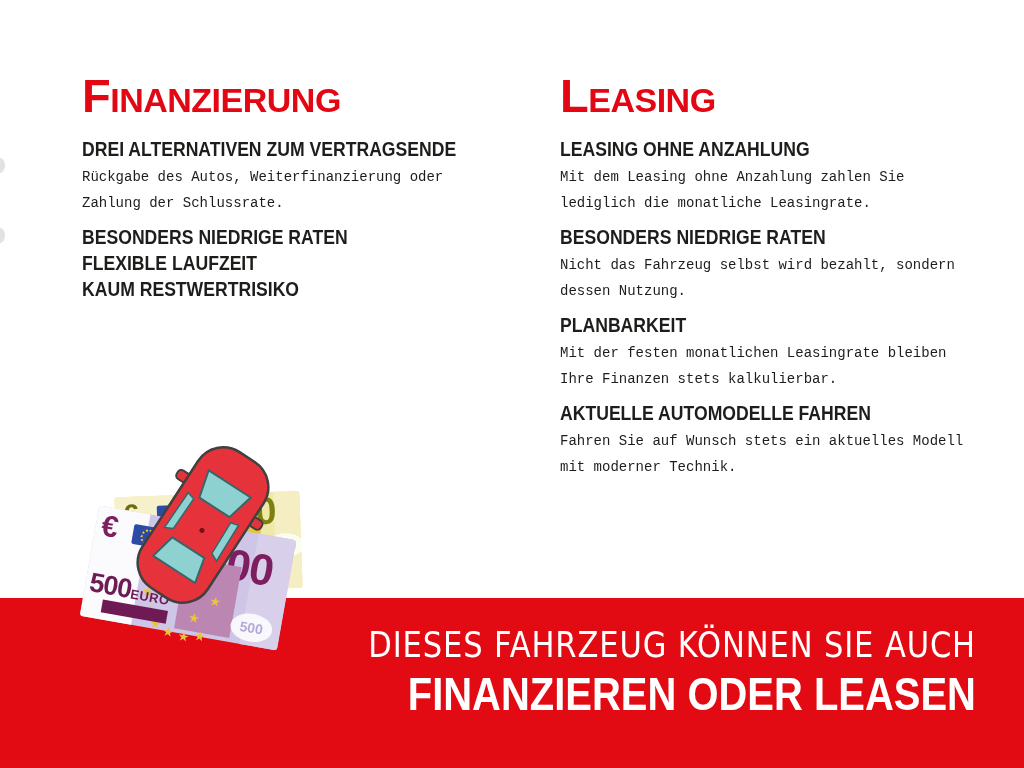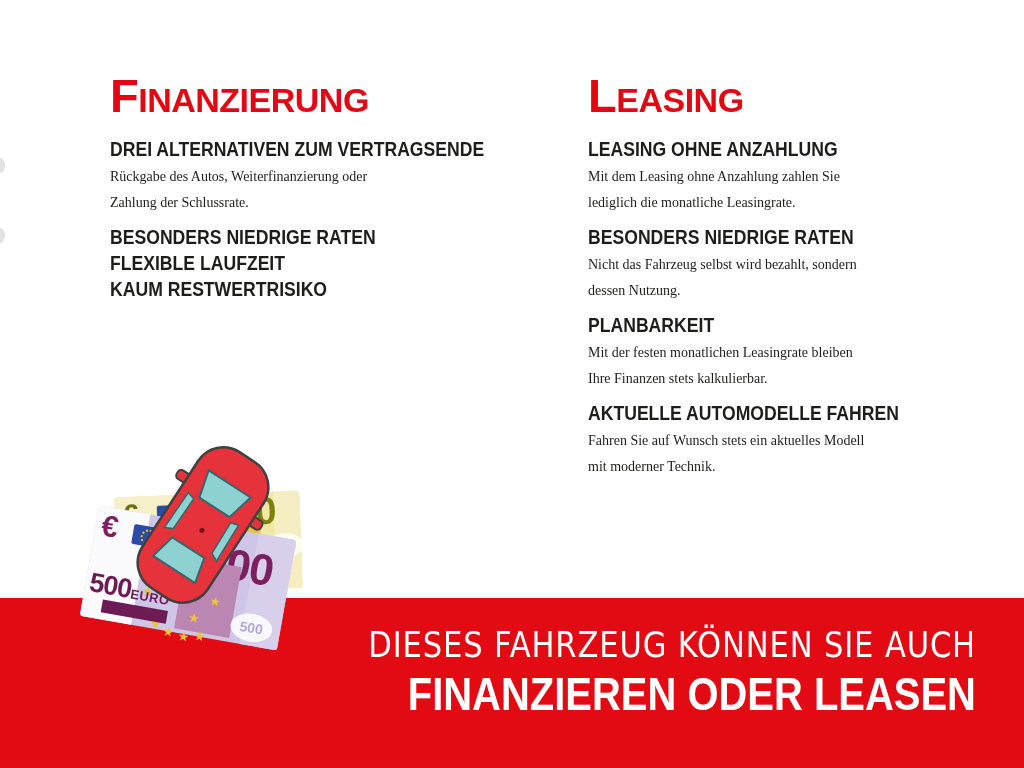--- a/index.html
+++ b/index.html
@@ -7,21 +7,21 @@
   body {
     width: 1024px; height: 768px;
     background: #ffffff;
     font-family: "Liberation Sans", sans-serif;
     position: relative;
     overflow: hidden;
     color: #1d1d1b;
   }
 
   
-  .col { position: absolute; top: 74px; width: 470px; margin-left: 28px; }
+  .col { position: absolute; top: 74px; width: 470px; }
   .col-left  { left: 82px; }
   .col-right { left: 560px; }
 
   .col-title {
     color: #e30613;
     font-weight: bold;
     font-size: 34px;
     line-height: 44px;
     margin: 0 0 14px 0;
     letter-spacing: -0.5px;
@@ -33,21 +33,21 @@
     font-size: 20px;
     line-height: 26px;
     font-weight: bold;
     margin: 0;
     white-space: nowrap;
     transform: scaleX(0.88);
     transform-origin: left center;
     letter-spacing: 0;
   }
   .sec-p {
-    font-family: Liberation Serif, serif;
+    font-family: Liberation Mono, monospace;
     font-size: 14px;
     line-height: 26px;
     color: #1d1d1b;
     margin: 2px 0 8px 0;
     white-space: pre-line;
     letter-spacing: 0;
   }
 
   
   .banner {

